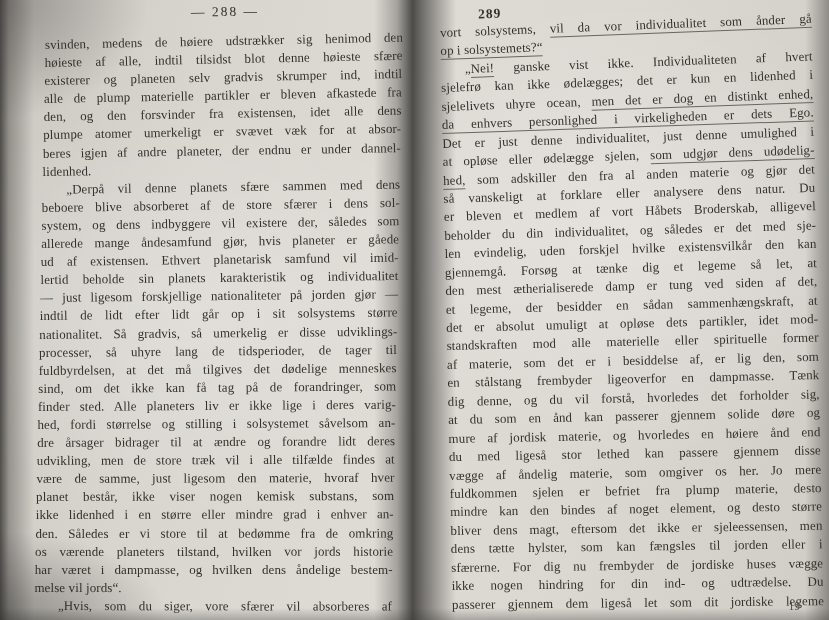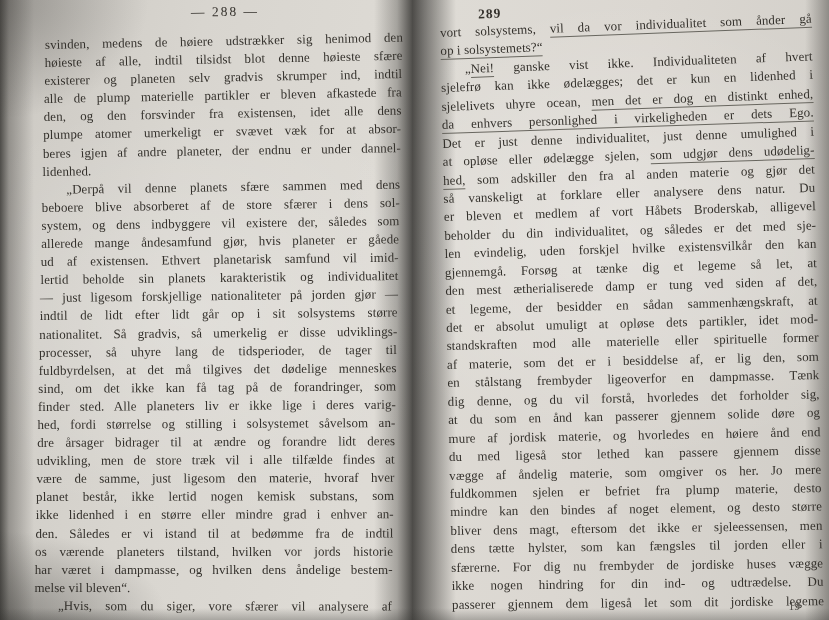--- a/index.html
+++ b/index.html
@@ -91,27 +91,27 @@
       <div class="line" style="transform: translateX(5.7px) rotate(-0.57deg);"><span>indtil de lidt efter lidt går op i sit solsystems større</span></div>
       <div class="line" style="transform: translateX(5.3px) rotate(-0.53deg);"><span>nationalitet. Så gradvis, så umerkelig er disse udviklings-</span></div>
       <div class="line" style="transform: translateX(5px) rotate(-0.49deg);"><span>processer, så uhyre lang de tidsperioder, de tager til</span></div>
       <div class="line" style="transform: translateX(4.6px) rotate(-0.45deg);"><span>fuldbyrdelsen, at det må tilgives det dødelige menneskes</span></div>
       <div class="line" style="transform: translateX(4.3px) rotate(-0.4deg);"><span>sind, om det ikke kan få tag på de forandringer, som</span></div>
       <div class="line" style="transform: translateX(3.9px) rotate(-0.36deg);"><span>finder sted. Alle planeters liv er ikke lige i deres varig-</span></div>
       <div class="line" style="transform: translateX(3.5px) rotate(-0.32deg);"><span>hed, fordi størrelse og stilling i solsystemet såvelsom an-</span></div>
       <div class="line" style="transform: translateX(3.2px) rotate(-0.28deg);"><span>dre årsager bidrager til at ændre og forandre lidt deres</span></div>
       <div class="line" style="transform: translateX(2.8px) rotate(-0.24deg);"><span>udvikling, men de store træk vil i alle tilfælde findes at</span></div>
       <div class="line" style="transform: translateX(2.5px) rotate(-0.19deg);"><span>være de samme, just ligesom den materie, hvoraf hver</span></div>
-      <div class="line" style="transform: translateX(2.1px) rotate(-0.15deg);"><span>planet består, ikke lertid nogen kemisk substans, som</span></div>
+      <div class="line" style="transform: translateX(2.1px) rotate(-0.15deg);"><span>planet består, ikke viser nogen kemisk substans, som</span></div>
       <div class="line" style="transform: translateX(1.8px) rotate(-0.11deg);"><span>ikke lidenhed i en større eller mindre grad i enhver an-</span></div>
-      <div class="line" style="transform: translateX(1.4px) rotate(-0.07deg);"><span>den. Således er vi istand til at bedømme fra de indtil</span></div>
+      <div class="line" style="transform: translateX(1.4px) rotate(-0.07deg);"><span>den. Således er vi store til at bedømme fra de omkring</span></div>
       <div class="line" style="transform: translateX(1.1px) rotate(-0.03deg);"><span>os værende planeters tilstand, hvilken vor jords historie</span></div>
       <div class="line" style="transform: translateX(0.7px) rotate(0.02deg);"><span>har været i dampmasse, og hvilken dens åndelige bestem-</span></div>
-      <div class="line end" style="transform: translateX(0.4px) rotate(0.06deg);"><span>melse vil bleven“.</span></div>
-      <div class="line indent" style="transform: translateX(0px) rotate(0.1deg);"><span>„Hvis, som du siger, vore sfærer vil analysere af</span></div>
+      <div class="line end" style="transform: translateX(0.4px) rotate(0.06deg);"><span>melse vil jords“.</span></div>
+      <div class="line indent" style="transform: translateX(0px) rotate(0.1deg);"><span>„Hvis, som du siger, vore sfærer vil absorberes af</span></div>
     </div>
 
   <div class="page-text right">
       <div class="line" style="transform: translateX(0px) rotate(-2.2deg);"><span>vort solsystems, </span><span class="ul">vil da vor individualitet som ånder gå</span></div>
       <div class="line end" style="transform: translateX(0.4px) rotate(-2.15deg);"><span class="ul">op i solsystemets?“</span></div>
       <div class="line indent" style="transform: translateX(0.8px) rotate(-2.1deg);"><span>„</span><span class="ul">Nei!</span><span> ganske vist ikke. Individualiteten af hvert</span></div>
       <div class="line" style="transform: translateX(1.2px) rotate(-2.05deg);"><span>sjelefrø kan ikke ødelægges; det er kun en lidenhed i</span></div>
       <div class="line" style="transform: translateX(1.5px) rotate(-1.99deg);"><span>sjelelivets uhyre ocean, </span><span class="ul">men det er dog en distinkt enhed,</span></div>
       <div class="line" style="transform: translateX(1.9px) rotate(-1.94deg);"><span class="ul">da enhvers personlighed i virkeligheden er dets Ego.</span></div>
       <div class="line" style="transform: translateX(2.3px) rotate(-1.89deg);"><span>Det er just denne individualitet, just denne umulighed i</span></div>

